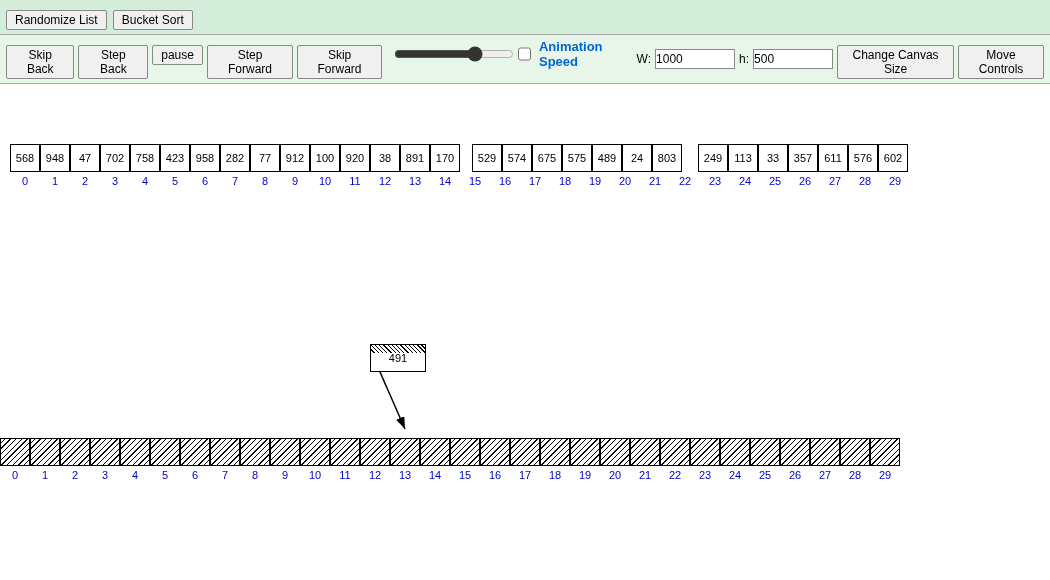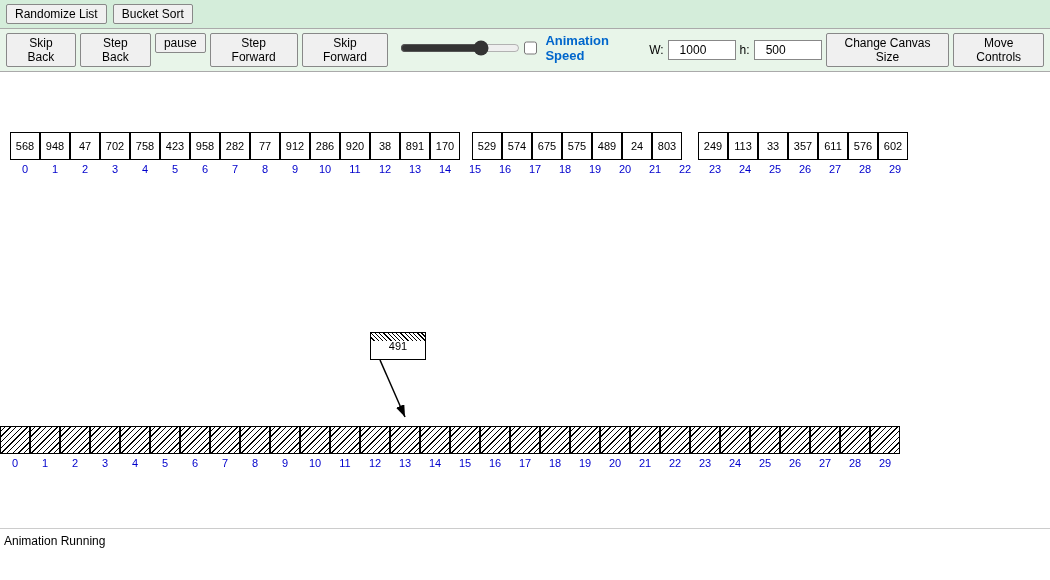--- a/index.html
+++ b/index.html
@@ -30,20 +30,21 @@
       gap: 4px;
     }
 
     button {
       padding: 2px 8px;
       font-size: 12px;
       border: 1px solid #888;
       background: #f0f0f0;
       cursor: pointer;
       border-radius: 2px;
+      margin-top: 6px;
     }
 
     .speed-slider-container {
       display: flex;
       align-items: center;
       gap: 4px;
       margin-left: 8px;
     }
 
     .speed-slider {
@@ -66,22 +67,22 @@
 
     .canvas-size-inputs {
       display: flex;
       align-items: center;
       gap: 4px;
       margin-left: auto;
     }
 
     .canvas-size-inputs label { font-size: 12px; }
     .canvas-size-inputs input {
-      width: 68px;
-      padding: 2px 11px;
+      width: 80px;
+      padding: 2px 0;
       font-size: 12px;
       border: 1px solid #888;
     }
 
     #main-canvas {
       position: relative;
       width: 1050px;
       height: 480px;
       background: #fff;
       overflow: hidden;
@@ -286,21 +287,21 @@
         <div class="array-cell" style="margin-left: 10px;">568</div>
         <div class="array-cell" style="margin-left: 0px;">948</div>
         <div class="array-cell" style="margin-left: 0px;">47</div>
         <div class="array-cell" style="margin-left: 0px;">702</div>
         <div class="array-cell" style="margin-left: 0px;">758</div>
         <div class="array-cell" style="margin-left: 0px;">423</div>
         <div class="array-cell" style="margin-left: 0px;">958</div>
         <div class="array-cell" style="margin-left: 0px;">282</div>
         <div class="array-cell" style="margin-left: 0px;">77</div>
         <div class="array-cell" style="margin-left: 0px;">912</div>
-        <div class="array-cell" style="margin-left: 0px;">286</div>
+        <div class="array-cell" style="margin-left: 0px;">100</div>
         <div class="array-cell" style="margin-left: 0px;">920</div>
         <div class="array-cell" style="margin-left: 0px;">38</div>
         <div class="array-cell" style="margin-left: 0px;">891</div>
         <div class="array-cell" style="margin-left: 0px;">170</div>
         <div class="array-cell" style="margin-left: 12px;">529</div>
         <div class="array-cell" style="margin-left: 0px;">574</div>
         <div class="array-cell" style="margin-left: 0px;">675</div>
         <div class="array-cell" style="margin-left: 0px;">575</div>
         <div class="array-cell" style="margin-left: 0px;">489</div>
         <div class="array-cell" style="margin-left: 0px;">24</div>
@@ -422,16 +423,13 @@
         <div class="bottom-index-cell">23</div>
         <div class="bottom-index-cell">24</div>
         <div class="bottom-index-cell">25</div>
         <div class="bottom-index-cell">26</div>
         <div class="bottom-index-cell">27</div>
         <div class="bottom-index-cell">28</div>
         <div class="bottom-index-cell">29</div>
       </div>
   </div>
 
-  <div id="status-bar">
-    <span>Animation Running</span>
-  </div>
 </div>
 
 </body></html>

